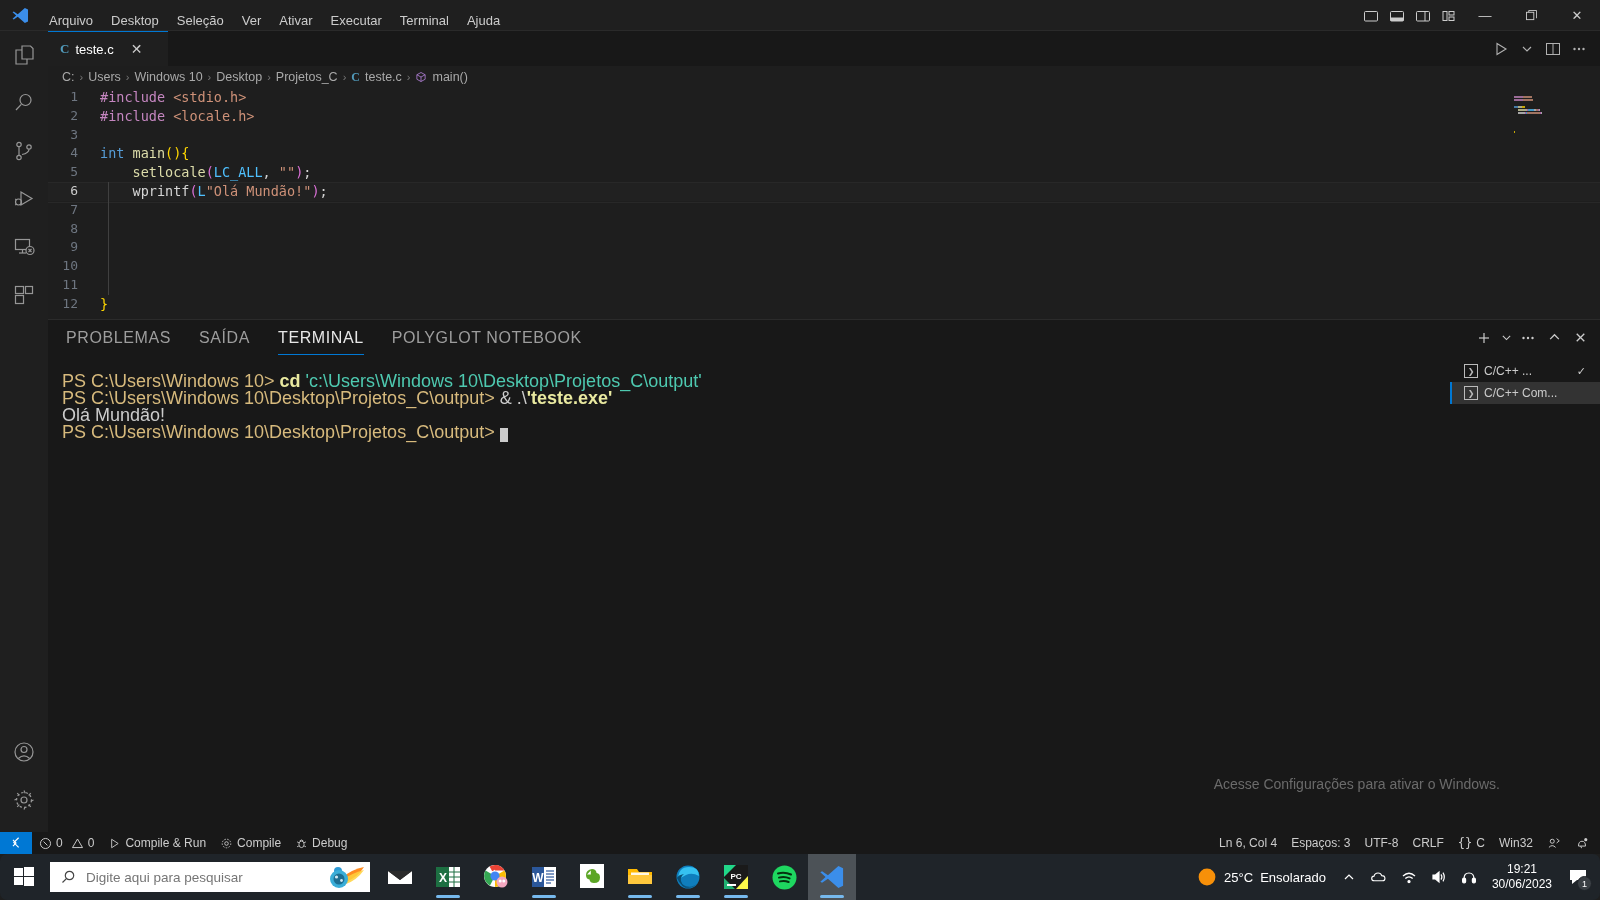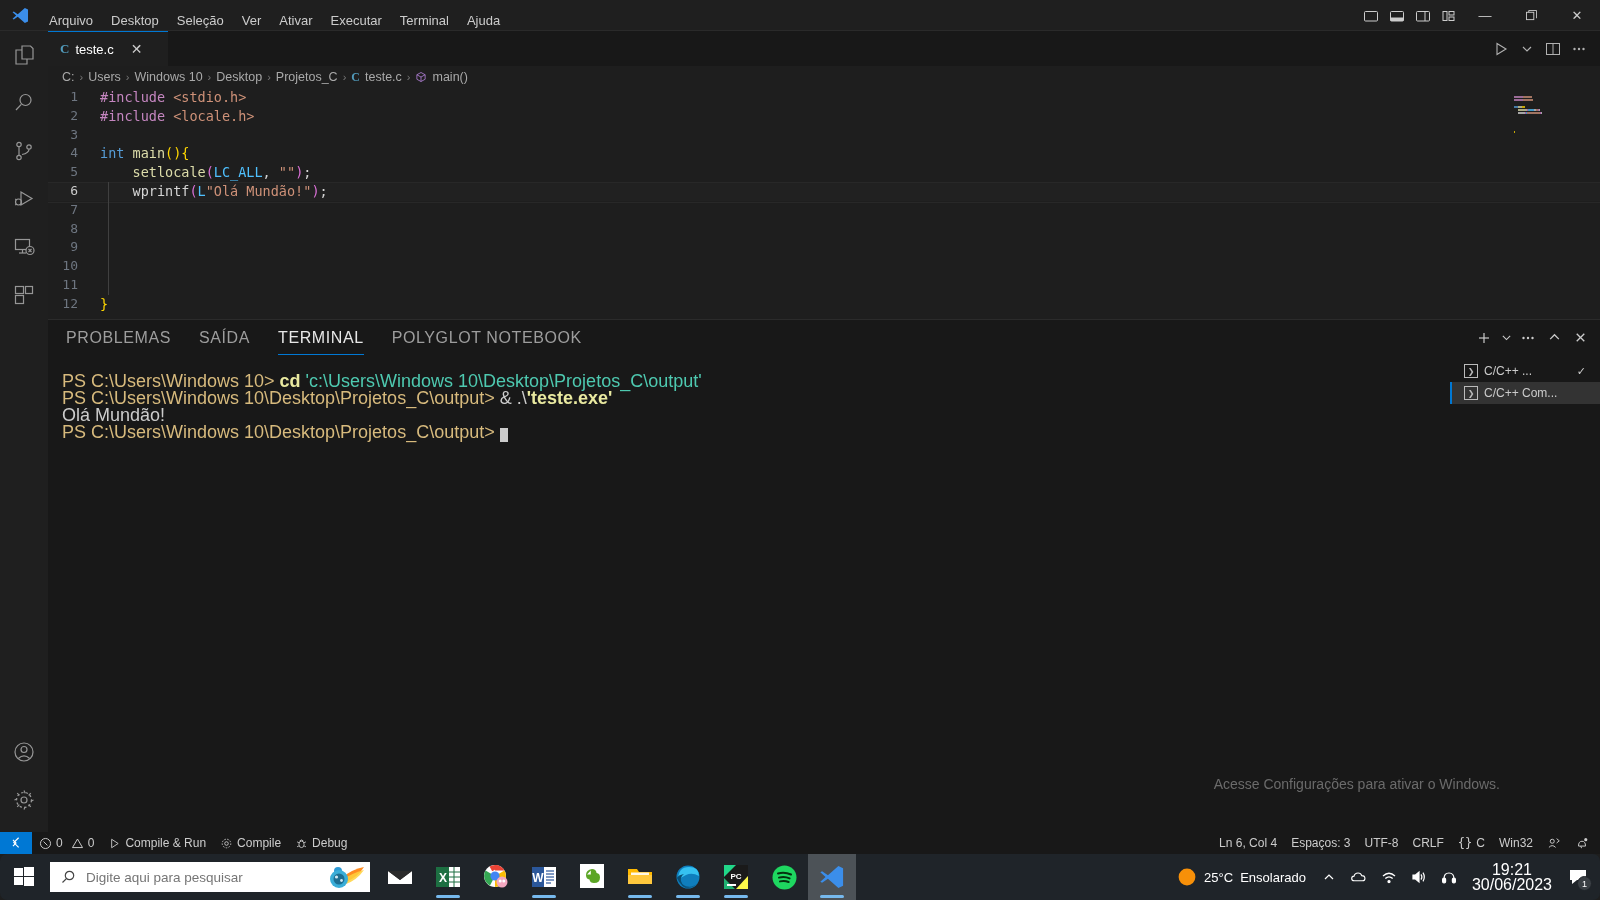--- a/index.html
+++ b/index.html
@@ -193,21 +193,21 @@
     position: relative;
   }
   .tb-app.active { background: #4c5257; }
   .tb-app .underline {
     position: absolute; bottom: 2px; left: 12px; width: 24px; height: 3px;
     background: #76b9ed; border-radius: 2px;
   }
   .tray { margin-left: auto; display: flex; align-items: center; gap: 0; padding-right: 4px; height: 46px; }
   .tray-item { display: flex; align-items: center; gap: 7px; padding: 0 8px; height: 46px; color: #ffffff; font-size: 13px; }
   .tray-ico { width: 30px; height: 46px; display: flex; align-items: center; justify-content: center; color: #fff; }
-  .clock { display: flex; flex-direction: column; align-items: center; justify-content: center; color: #fff; font-size: 16px; line-height: 15px; padding: 0 8px; height: 46px; }
+  .clock { display: flex; flex-direction: column; align-items: center; justify-content: center; color: #fff; font-size: 12px; line-height: 15px; padding: 0 8px; height: 46px; }
   .notif { width: 36px; height: 46px; display: flex; align-items: center; justify-content: center; position: relative; }
   .notif-badge {
     position: absolute; right: 4px; bottom: 9px; width: 15px; height: 15px; border-radius: 50%;
     background: #3a3f44; color: #fff; font-size: 9px; display: flex; align-items: center; justify-content: center;
     border: 1px solid #1f2429;
   }
   svg { display: block; }
 </style>
 </head>
 <body>

